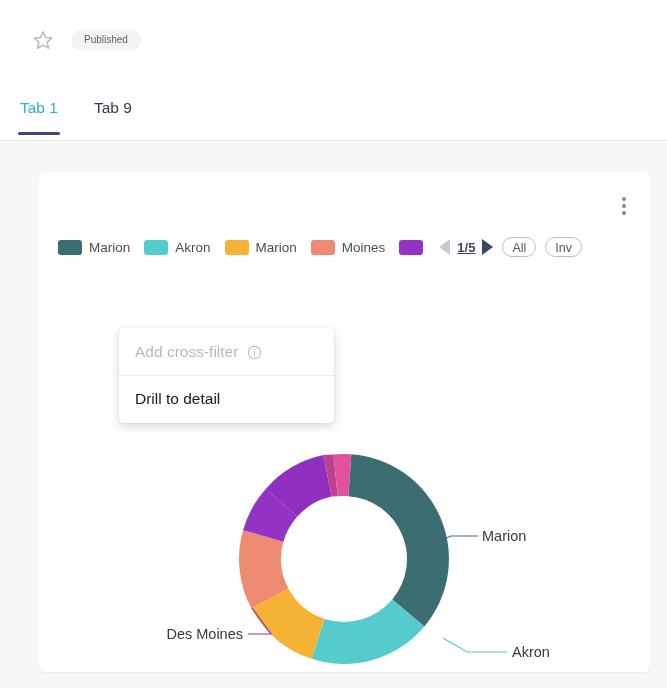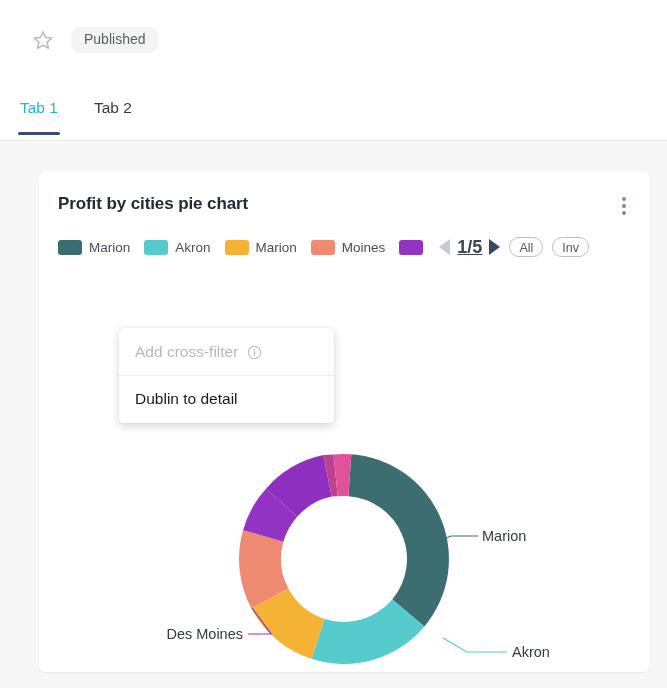--- a/index.html
+++ b/index.html
@@ -36,21 +36,21 @@
     margin-left: 14px;
     display: flex;
     align-items: center;
     cursor: pointer;
   }
   .badge-published {
     margin-left: 17px;
     background: #f4f4f4;
     border-radius: 11px;
     padding: 4px 13px 5px 13px;
-    font-size: 14px;
+    font-size: 10px;
     color: #5a6066;
     line-height: 1.2;
     white-space: nowrap;
   }
 
   
   .tabs-bar {
     background: #ffffff;
     height: 61px;
     box-sizing: border-box;
@@ -163,21 +163,21 @@
     border-right: 11px solid #c4cbd2;
     margin-right: 7px;
   }
   .pager-arrow.right {
     border-top: 8px solid transparent;
     border-bottom: 8px solid transparent;
     border-left: 11px solid #36495e;
     margin-left: 7px;
   }
   .pager-count {
-    font-size: 18px;
+    font-size: 13px;
     font-weight: bold;
     color: #3b4653;
     text-decoration: underline;
   }
   .pill-btn {
     margin-left: 9px;
     border: 1.3px solid #b9bfc5;
     border-radius: 50%/50%;
     border-radius: 20px;
     padding: 3px 9px 0 9px;
@@ -241,26 +241,25 @@
   <div class="star-icon">
     <svg width="22" height="22" viewBox="0 0 24 24" fill="none" stroke="#b9bdc2" stroke-width="1.7" stroke-linejoin="round" aria-hidden="true">
       <polygon points="12,3 14.8,9.3 21.5,9.9 16.5,14.4 18,21 12,17.6 6,21 7.5,14.4 2.5,9.9 9.2,9.3"></polygon>
     </svg>
   </div>
   <div class="badge-published">Published</div>
 </div>
 
 <div class="tabs-bar">
   <div class="tab active">Tab 1</div>
-  <div class="tab">Tab 2</div>
+  <div class="tab">Tab 9</div>
 </div>
 
 <div class="chart-card">
 
-  <div class="card-title">Profit by cities pie chart</div>
 
   <div class="card-menu">
     <i></i>
       <i></i>
       <i></i>
   </div>
 
   <div class="legend-row">
 
     <div class="legend-item">
@@ -346,16 +345,16 @@
         <circle cx="8" cy="8" r="6.6"></circle>
         <line x1="8" y1="7" x2="8" y2="11.3" stroke-linecap="round"></line>
         <circle cx="8" cy="4.8" r="0.75" fill="#b8b8b8" stroke="none"></circle>
       </svg>
     </span>
   </div>
 
   <div class="ctx-divider"></div>
 
   <div class="ctx-item">
-    <span>Dublin to detail</span>
+    <span>Drill to detail</span>
   </div>
 
 </div>
 
 </body></html>

